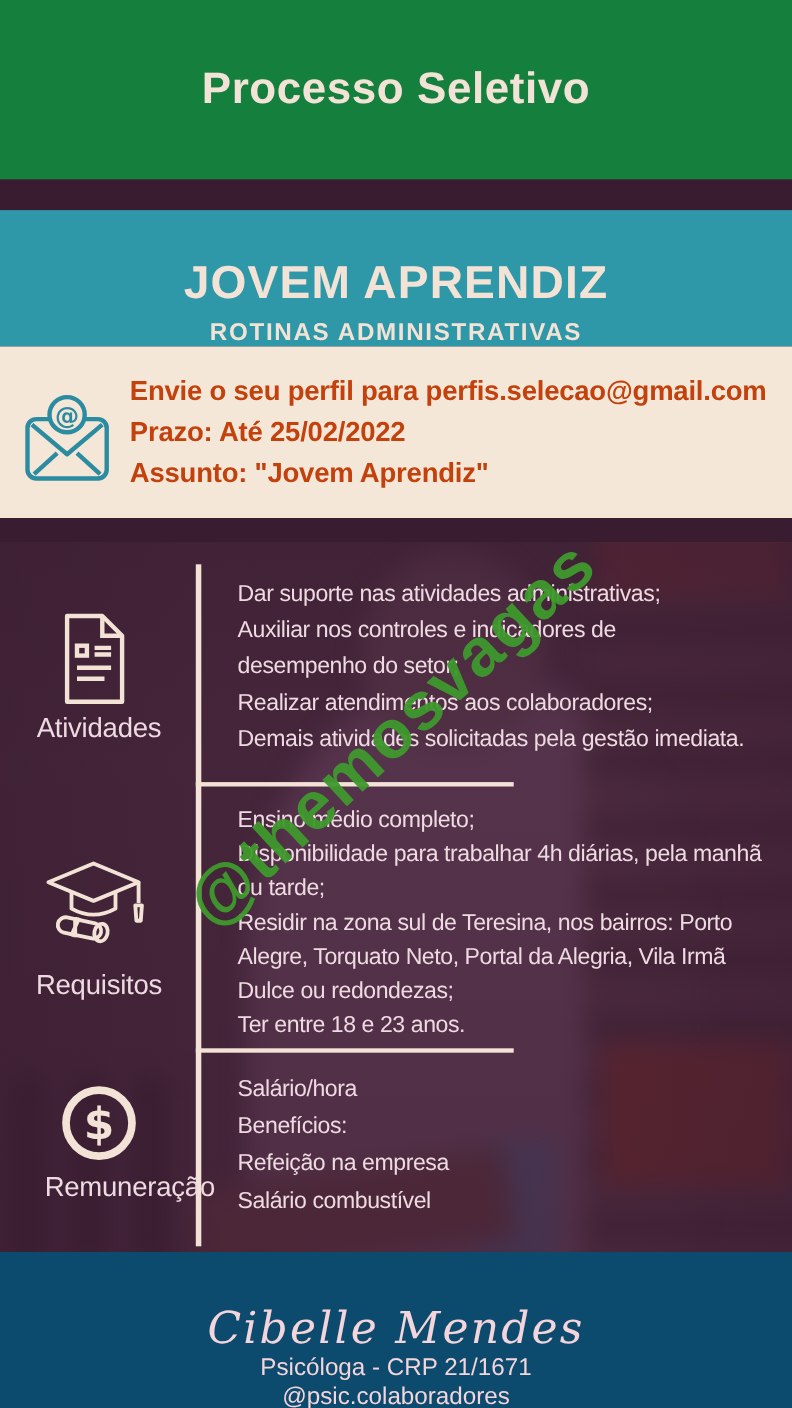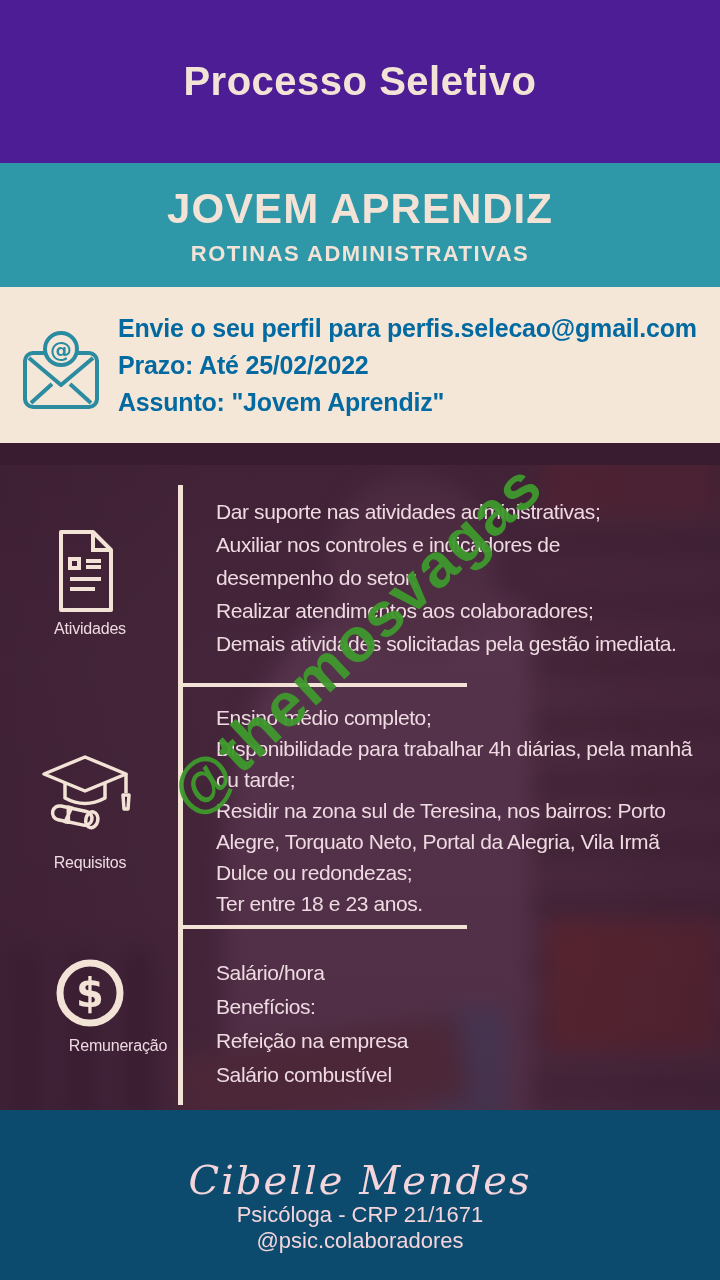--- a/index.html
+++ b/index.html
@@ -2,42 +2,42 @@
 <html><head>
 <meta charset="utf-8">
 <style>
   html,body{margin:0;padding:0;background:#222;}
   .poster{
     position:relative;width:720px;height:1280px;overflow:hidden;
     font-family:"Liberation Sans",sans-serif;
     background:#3a1c30;
   }
   
-  .header{height:163px;background:#4c1d95;display:flex;align-items:center;justify-content:center;text-align:right;}
+  .header{height:163px;background:#15803d;display:flex;align-items:center;justify-content:center;text-align:right;}
   .header h1{margin:0;font-size:40px;font-weight:700;color:#f2e3d6;letter-spacing:.5px;}
   
-  .banner{height:124px;background:#2e97a8;display:flex;flex-direction:column;align-items:center;justify-content:center;gap:8px;padding-top:2px;box-sizing:border-box;}
+  .banner{height:124px;background:#2e97a8;display:flex;flex-direction:column;align-items:center;justify-content:flex-end;gap:8px;padding-top:2px;box-sizing:border-box;margin-top:28px;}
   .banner .role{font-size:42px;font-weight:700;color:#f2e3d6;letter-spacing:1px;}
   .banner .sub{font-size:22px;font-weight:700;color:#f2e3d6;letter-spacing:1.5px;}
   
   .contact{height:156px;background:#f5e7d8;display:flex;align-items:center;box-sizing:border-box;padding-left:22px;}
   .contact .env{flex:0 0 auto;margin-top:10px;}
   .contact .lines{margin-left:18px;}
-  .contact .lines div{font-size:25px;font-weight:700;color:#0369a1;line-height:37px;letter-spacing:-.2px;white-space:nowrap;}
+  .contact .lines div{font-size:25px;font-weight:700;color:#c2410c;line-height:37px;letter-spacing:-.2px;white-space:nowrap;}
   
   .main{position:relative;height:667px;background:#3a1c30;}
   .photo{position:absolute;left:0;right:0;top:22px;bottom:0;background:#46273c;overflow:hidden;}
   .photo .blur{position:absolute;inset:-20px;filter:blur(10px);transform:scale(1.04);}
   .shape{position:absolute;}
   .photo .veil{position:absolute;inset:0;background:
      linear-gradient(90deg,rgba(58,28,48,.45),rgba(58,28,48,.10) 28%,rgba(58,28,48,.10) 72%,rgba(58,28,48,.35)),
      linear-gradient(180deg,rgba(58,28,48,.35),rgba(58,28,48,.05) 30%,rgba(58,28,48,.25));}
   .vline{position:absolute;left:178px;top:42px;width:5px;height:620px;background:#f3e3d6;}
   .hdiv{position:absolute;left:178px;width:289px;height:4px;background:#f3e3d6;}
-  .icon-label{position:absolute;left:0;width:180px;text-align:center;font-size:16px;color:#eedae1;letter-spacing:-.2px;}
+  .icon-label{position:absolute;left:0;width:180px;text-align:center;font-size:25px;color:#eedae1;letter-spacing:-.2px;}
   .tblock{position:absolute;left:196px;width:516px;color:#eedae1;font-size:21px;letter-spacing:-.4px;}
   .tblock div{white-space:nowrap;margin-left:20px;}
   .lh33 div{line-height:33px;}
   .lh31 div{line-height:31px;}
   .lh34 div{line-height:34px;}
   .watermark{
     position:absolute;left:356px;top:196px;
     transform:translate(-50%,-50%) rotate(-43deg);
     font-size:62px;font-weight:700;color:#3f992d;letter-spacing:2px;
     opacity:.95;white-space:nowrap;z-index:5;
@@ -149,21 +149,21 @@
 
     <div class="hdiv" style="top:482px;"></div>
 
     <div class="shape" style="left:54px;top:514px;">
       <svg width="72" height="72" viewBox="0 0 72 72" fill="none">
         <circle cx="36" cy="36" r="30" stroke="#f3e3d6" stroke-width="7"></circle>
         <text x="36" y="50" text-anchor="middle" font-family="DejaVu Sans, sans-serif" font-size="40" font-weight="bold" fill="#f3e3d6">$</text>
       </svg>
     </div>
     <div class="icon-label" style="top:594px;margin-left:28px;">Remuneração</div>
-    <div class="tblock lh34" style="top:513px;">
+    <div class="tblock lh34" style="top:502px;">
       <div>Salário/hora</div>
       <div>Benefícios:</div>
       <div>Refeição na empresa</div>
       <div>Salário combustível</div>
     </div>
 
     <div class="watermark">@themosvagas</div>
   </div>
 
   <div class="footer">

